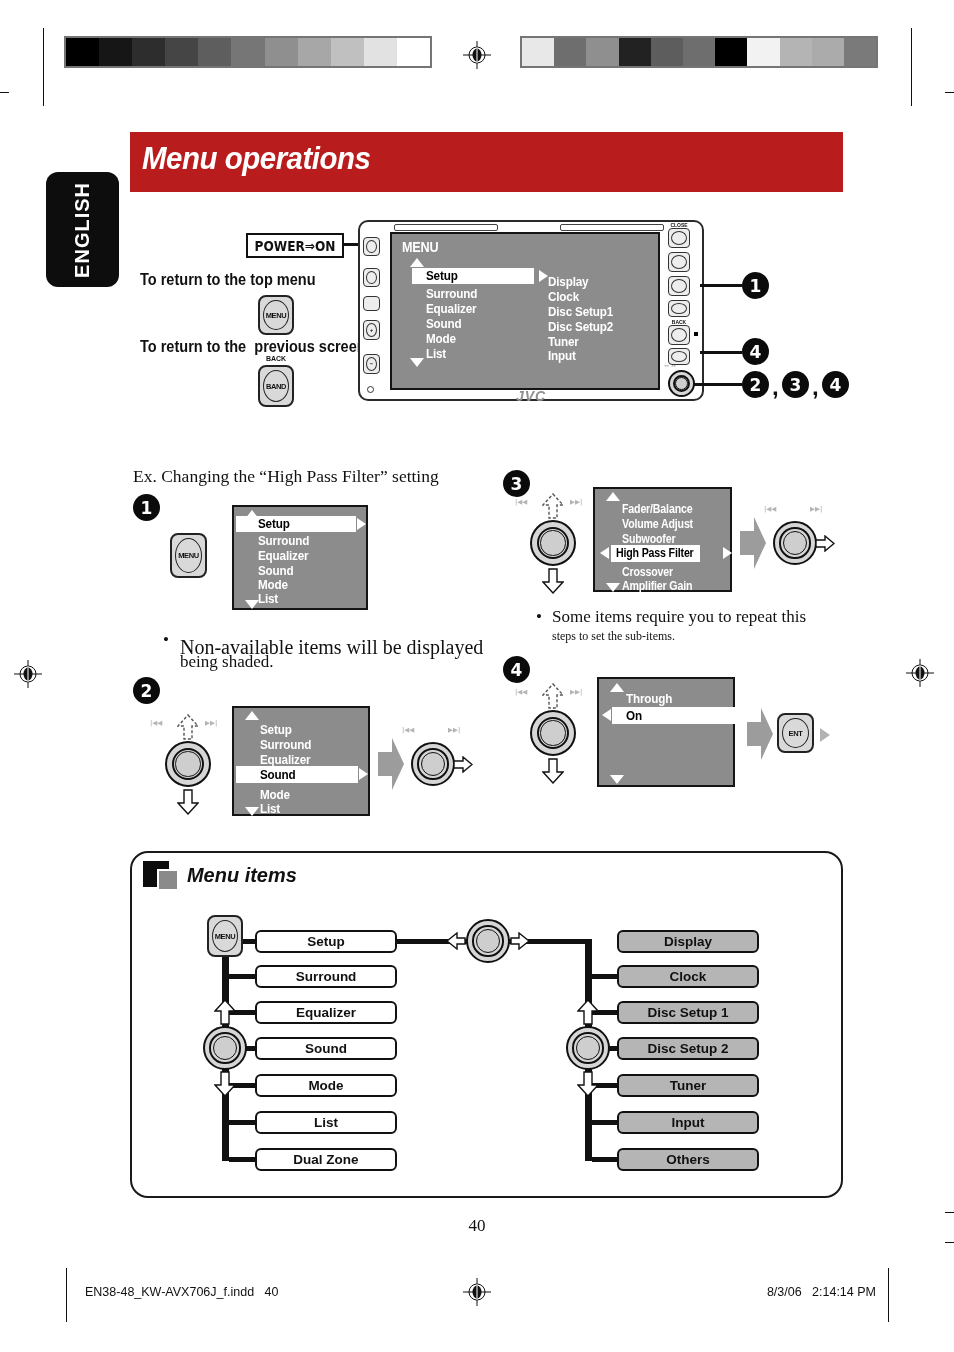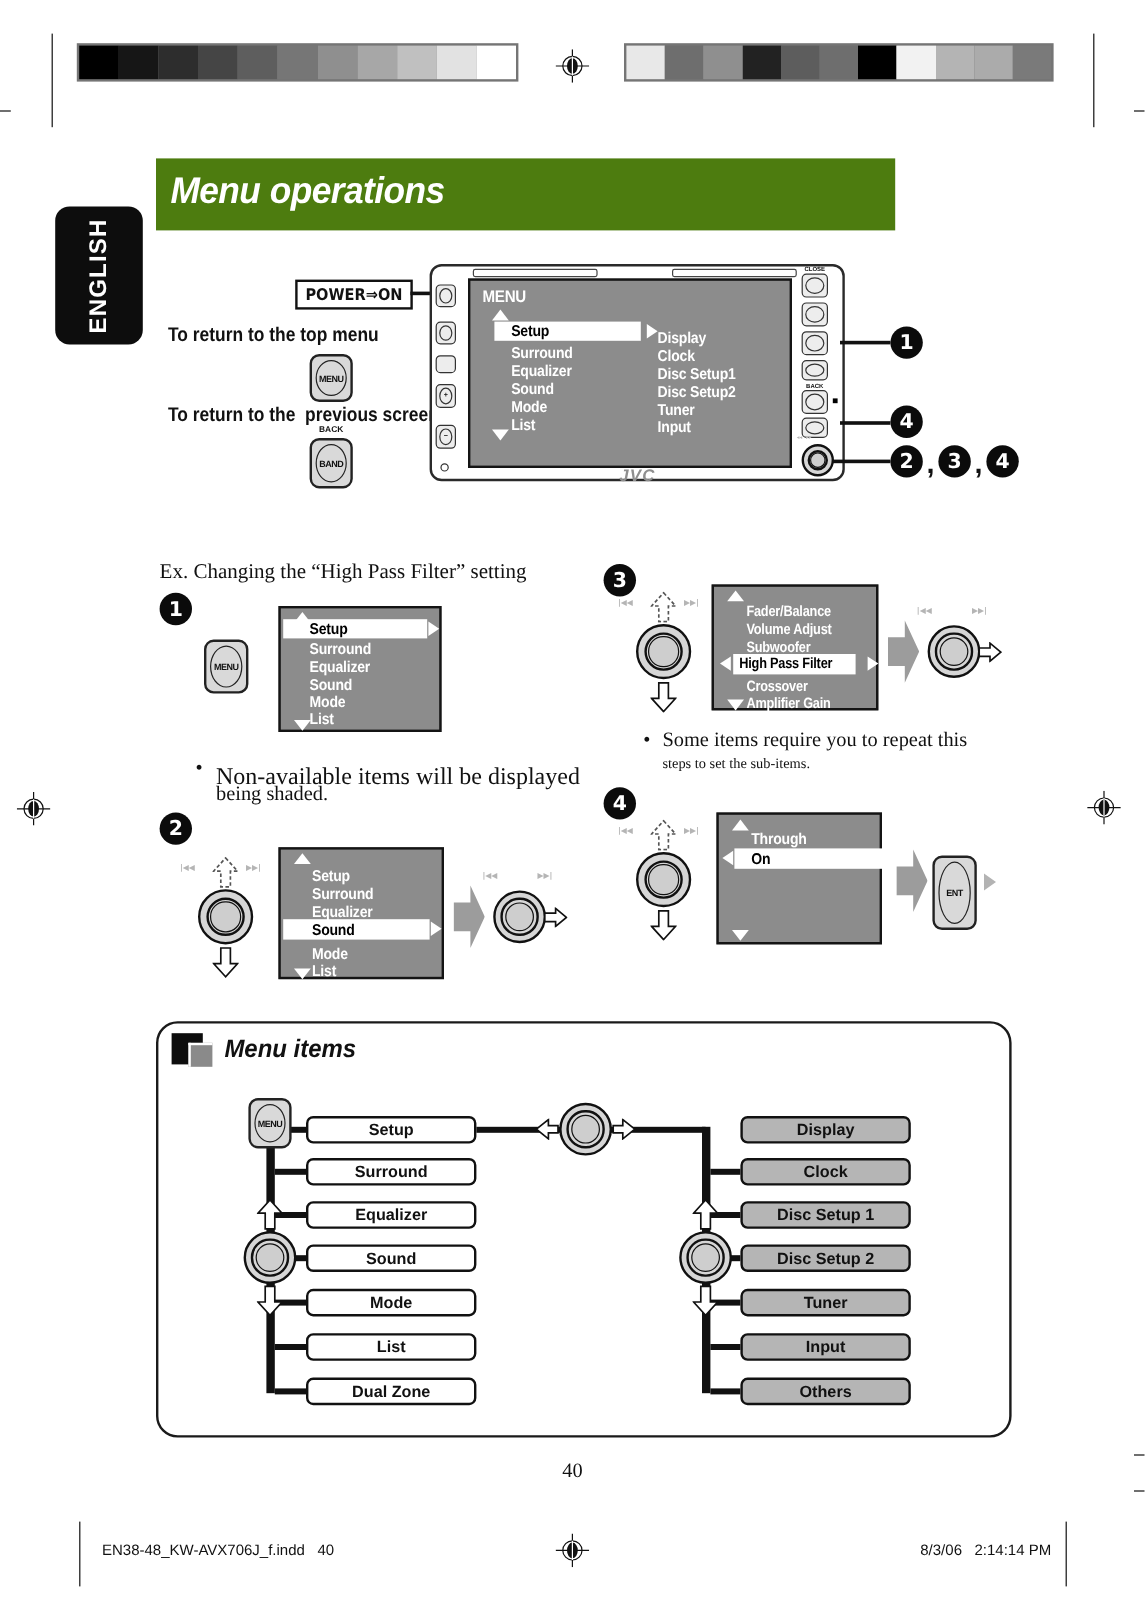--- a/index.html
+++ b/index.html
@@ -101,21 +101,21 @@
     <div class="swatch" style="background: rgb(34, 34, 34);"></div>
     <div class="swatch" style="background: rgb(93, 93, 93);"></div>
     <div class="swatch" style="background: rgb(110, 110, 110);"></div>
     <div class="swatch" style="background: rgb(0, 0, 0);"></div>
     <div class="swatch" style="background: rgb(242, 242, 242);"></div>
     <div class="swatch" style="background: rgb(180, 180, 180);"></div>
     <div class="swatch" style="background: rgb(171, 171, 171);"></div>
     <div class="swatch" style="background: rgb(122, 122, 122);"></div>
   </div>
 
-  <div class="a" style="left: 130px; top: 132px; width: 616px; height: 60px; background: #4d7c0f;">
+  <div class="a" style="left: 130px; top: 132px; width: 713px; height: 60px; background: #b91c1c;">
     <span class="a" style="left:12px;top:9px;color:#fff;font-size:31px;font-weight:bold;font-style:italic;letter-spacing:-.5px;display:inline-block;transform:scaleX(.95);transform-origin:0 0;white-space:pre">Menu operations</span>
   </div>
 
   <div class="a" style="left:46px;top:172px;width:73px;height:115px;background:#0d0d0d;border-radius:12px;display:flex;align-items:center;justify-content:center">
     <span style="color:#fff;font-weight:600;font-size:20px;letter-spacing:1px;writing-mode:vertical-rl;transform:rotate(180deg)">ENGLISH</span>
   </div>
 
   <div class="a" style="left:246px;top:233px;width:94px;height:21px;border:2.2px solid #111;display:flex;align-items:center;justify-content:center">
     <span style="font-family:'DejaVu Sans',sans-serif;font-weight:bold;font-size:13.5px;display:inline-block;transform:scaleX(.9);white-space:pre">POWER⇒ON</span>
   </div>
@@ -275,21 +275,21 @@
   <div class="knob" style="left:530px;top:520px;width:46px;height:46px"></div>
   <svg class="a" style="left:542px;top:568px" width="22" height="26" viewBox="0 0 22 26">
       <polygon points="11,25 1,14 7,14 7,1 15,1 15,14 21,14" fill="#fff" stroke="#111" stroke-width="1.4"></polygon>
     </svg>
   <div class="a lcd" style="left: 593px; top: 487px; width: 139px; height: 105px; background: rgb(140, 140, 140);">
     <span class="a tu" style="left:11px;top:3px"></span>
     <span class="a li" style="left:27px;top:13px;font-size:12.5px;transform:scaleX(.85)">Fader/Balance</span>
     <span class="a li" style="left:27px;top:28px;font-size:12.5px;transform:scaleX(.85)">Volume Adjust</span>
     <span class="a li" style="left:27px;top:43px;font-size:12.5px;transform:scaleX(.85)">Subwoofer</span>
     <span class="a tl" style="left:5px;top:58px"></span>
-    <div class="a sel" style="left:16px;top:56px;width:102px;height:17px">
+    <div class="a sel" style="left:16px;top:56px;width:89px;height:17px">
       <span class="li lik" style="margin-left:5px;line-height:17px;font-size:12.5px;transform:scaleX(.85)">High Pass Filter</span>
     </div>
     <span class="a tr" style="left:128px;top:58px"></span>
     <span class="a li" style="left:27px;top:76px;font-size:12.5px;transform:scaleX(.85)">Crossover</span>
     <span class="a li" style="left:27px;top:90px;font-size:12.5px;transform:scaleX(.85)">Amplifier Gain</span>
     <span class="a td" style="left:11px;top:94px"></span>
   </div>
   <svg class="a" style="left:740px;top:516px" width="26" height="54" viewBox="0 0 26 54">
       <polygon points="0,15 14,15 14,1 26,27 14,53 14,39 0,39" style="fill: rgb(156, 156, 156);"></polygon>
     </svg>
@@ -318,21 +318,21 @@
     <span class="a li" style="left:27px;top:12px">Through</span>
     <span class="a tl" style="left:3px;top:30px"></span>
     <div class="a sel" style="left:13px;top:28px;width:123px;height:17px">
       <span class="li lik" style="margin-left:14px;line-height:17px">On</span>
     </div>
     <span class="a td" style="left:11px;top:96px"></span>
   </div>
   <svg class="a" style="left:747px;top:707px" width="26" height="54" viewBox="0 0 26 54">
       <polygon points="0,15 14,15 14,1 26,27 14,53 14,39 0,39" style="fill: rgb(156, 156, 156);"></polygon>
     </svg>
-  <div class="ovbtn" style="left:777px;top:713px;width:37px;height:62px">
+  <div class="ovbtn" style="left:777px;top:713px;width:37px;height:40px">
     <i>ENT</i>
   </div>
   <span class="a" style="left:820px;top:728px;width:0;height:0;border-top:7px solid transparent;border-bottom:7px solid transparent;border-left:10px solid #b3b3b3"></span>
 
   <div class="a" style="left:130px;top:851px;width:713px;height:347px;border:2px solid #1a1a1a;border-radius:18px;box-sizing:border-box"></div>
   <div class="a" style="left:143px;top:861px;width:26px;height:26px;background:#0d0d0d"></div>
   <div class="a" style="left:157px;top:869px;width:18px;height:18px;background:#8a8a8a;border-left:2px solid #fff;border-top:2px solid #fff"></div>
   <span class="a" style="left:187px;top:863px;font-size:21px;font-weight:bold;font-style:italic;display:inline-block;transform:scaleX(.95);transform-origin:0 0;white-space:pre">Menu items</span>
 
   <div class="a line" style="left:222px;top:955px;width:7px;height:206px"></div>

